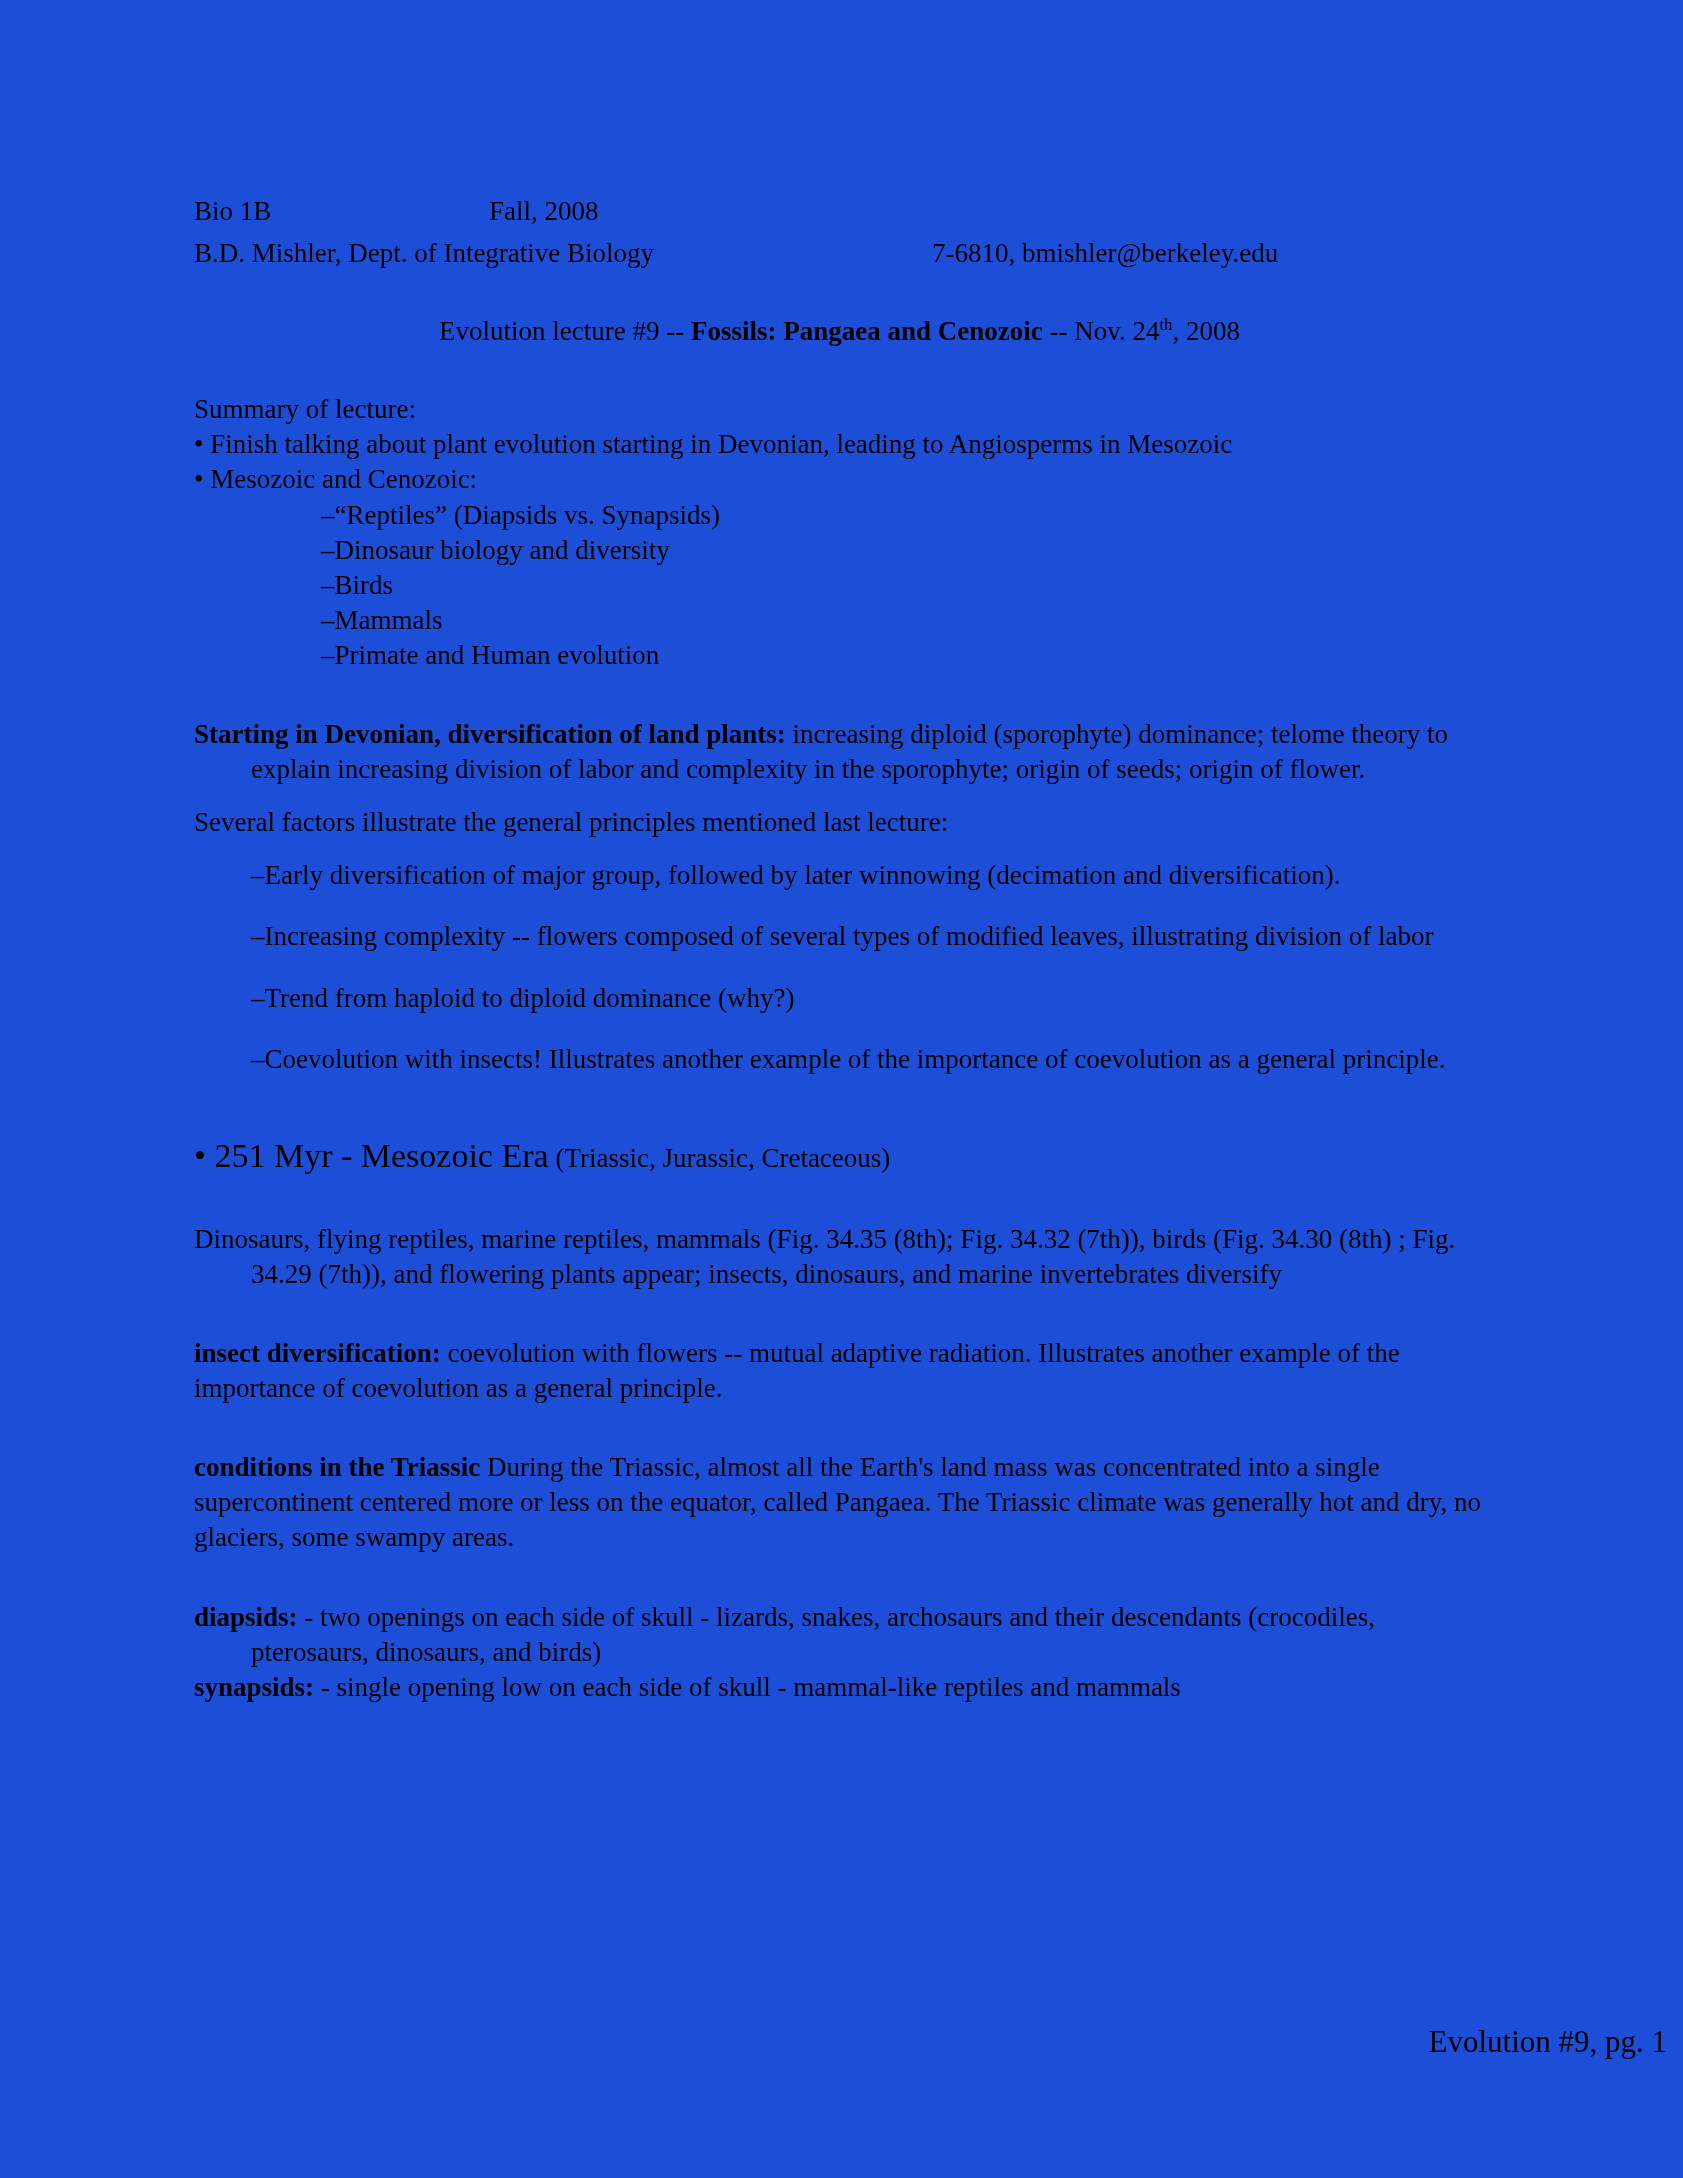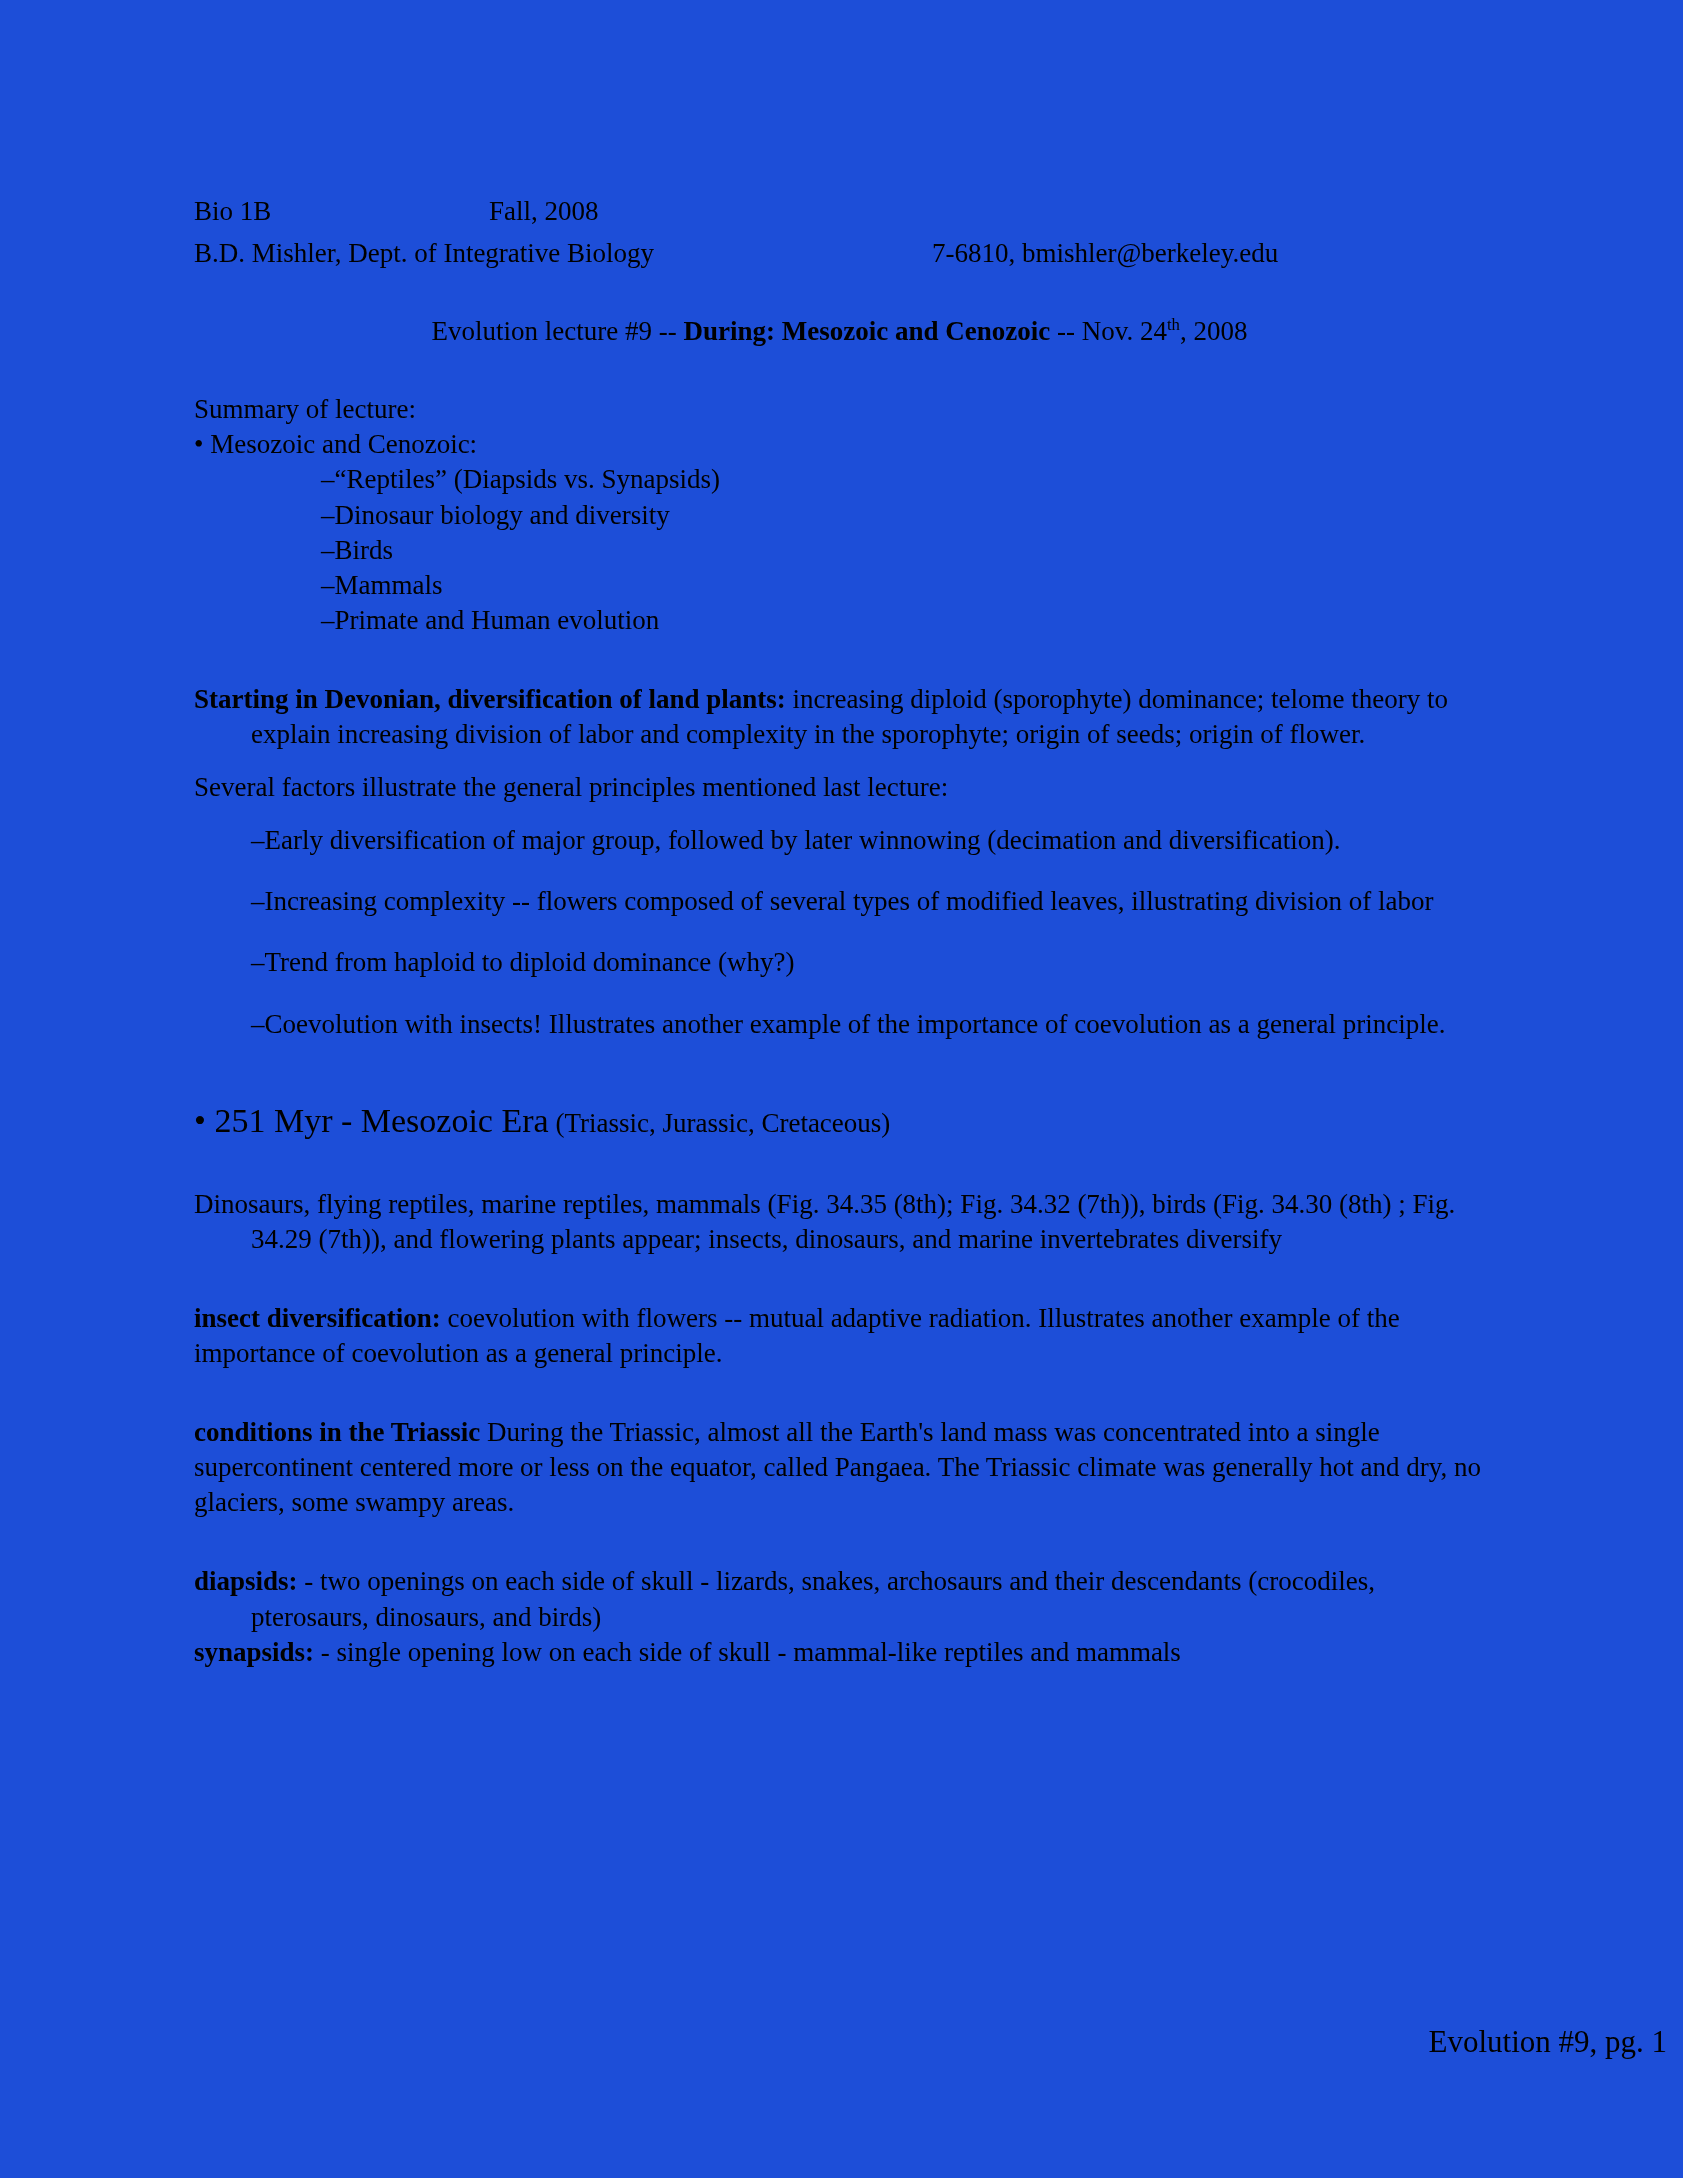--- a/index.html
+++ b/index.html
@@ -109,24 +109,25 @@
     <div class="hdr-row hdr-row-1">
       <span class="c1">Bio 1B</span>
       <span class="c3">Fall, 2008</span>
     </div>
     <div class="hdr-row hdr-row-2">
       <span class="c1">B.D. Mishler, Dept. of Integrative Biology</span>
       <span class="c2">7-6810, bmishler@berkeley.edu</span>
     </div>
 
     <div class="title-line">
-      <span>Evolution lecture #9 -- </span><b>During: Mesozoic and Cenozoic</b><span> -- Nov. 24</span><sup>th</sup><span>, 2008</span>
+      <span>Evolution lecture #9 -- </span><b>Fossils: Pangaea and Cenozoic</b><span> -- Nov. 24</span><sup>th</sup><span>, 2008</span>
     </div>
 
     <div class="blk summary-head">Summary of lecture:</div>
+    <div class="blk bullet-top">• Finish talking about plant evolution starting in Devonian, leading to Angiosperms in Mesozoic</div>
     <div class="blk bullet-top">• Mesozoic and Cenozoic:</div>
 
     <div class="blk sub-dash">–“Reptiles” (Diapsids vs. Synapsids)</div>
     <div class="blk sub-dash">–Dinosaur biology and diversity</div>
     <div class="blk sub-dash">–Birds</div>
     <div class="blk sub-dash">–Mammals</div>
     <div class="blk sub-dash">–Primate and Human evolution</div>
 
     <div class="gap-lg"></div>
 

